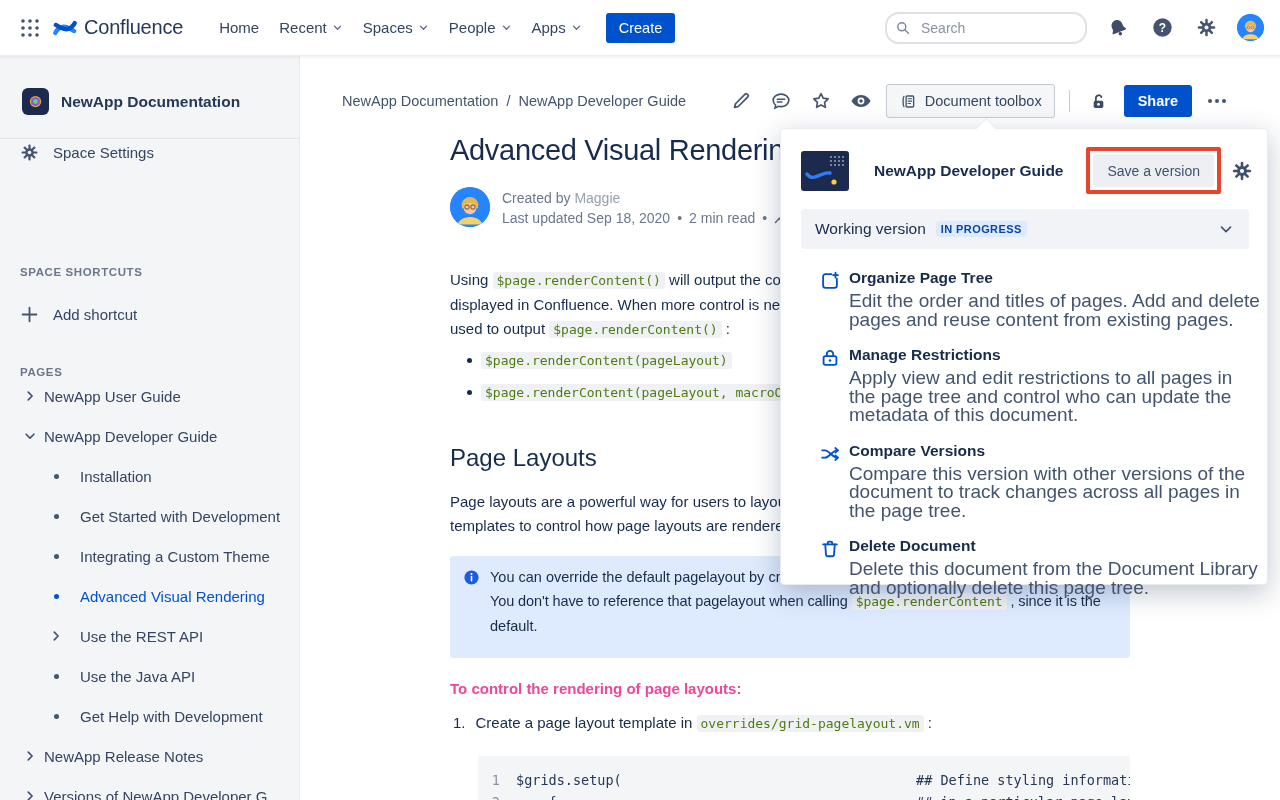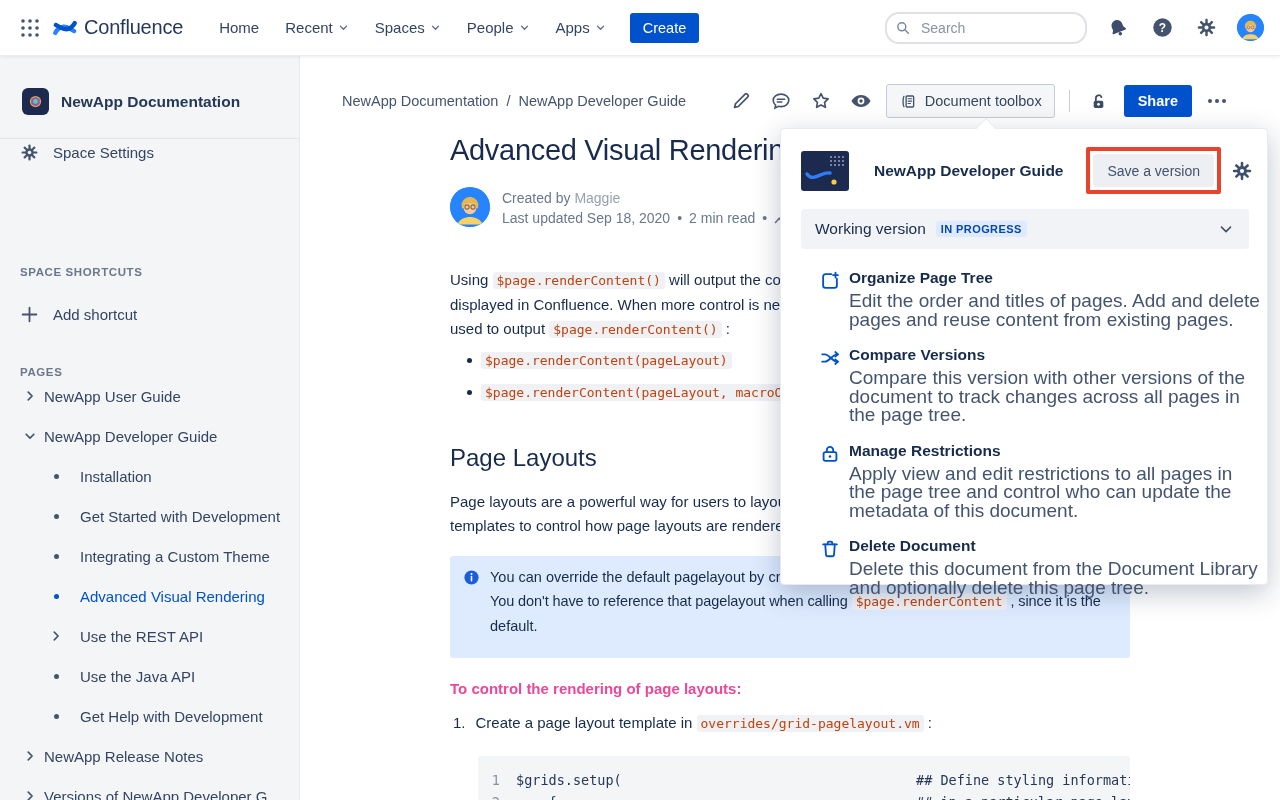--- a/index.html
+++ b/index.html
@@ -7,21 +7,21 @@
   *{box-sizing:border-box;}
   svg{display:block;}
 
   
   .topnav{position:absolute;left:0;top:0;width:1280px;height:56px;background:#fff;z-index:20;
     display:flex;align-items:center;padding:0 16px;border-bottom:1px solid #EBECF0;
     box-shadow:0 1px 3px rgba(9,30,66,.08);}
   .appgrid{width:28px;height:28px;display:flex;align-items:center;justify-content:center;margin-right:8px;cursor:pointer;}
   .brand{display:flex;align-items:center;gap:6px;margin-right:26px;cursor:pointer;}
   .brand-text{font-size:20px;font-weight:500;color:#253858;letter-spacing:-.2px;}
-  .nav-items{display:flex;align-items:center;gap:6px;}
+  .nav-items{display:flex;align-items:center;}
   .nav-item{display:flex;align-items:center;gap:5px;padding:6px 10px;font-size:15px;color:#344563;
     font-weight:500;border-radius:3px;cursor:pointer;}
   .btn-create{margin-left:14px;background:var(--accent,#0052CC);color:#fff;font-size:14.5px;font-weight:500;
     border:none;border-radius:3px;padding:7px 13px;cursor:pointer;font-family:inherit;}
   .nav-right{margin-left:auto;display:flex;align-items:center;gap:18px;}
   .searchbox{display:flex;align-items:center;gap:8px;width:202px;height:32px;border:2px solid #DFE1E6;
     border-radius:14px;padding:0 8px;background:#fff;}
   .searchbox input{border:none;outline:none;font-size:14px;color:#344563;width:150px;font-family:inherit;background:transparent;}
   .searchbox input::placeholder{color:#8993A4;}
   .navicon{width:26px;height:26px;display:flex;align-items:center;justify-content:center;cursor:pointer;}
@@ -60,21 +60,21 @@
     border-radius:3px;height:32px;padding:0 14px;cursor:pointer;font-family:inherit;}
 
   .page-title{position:absolute;left:150px;top:78px;font-size:29px;font-weight:500;color:#172B4D;letter-spacing:-.3px;white-space:nowrap;}
   .byline{position:absolute;left:150px;top:131px;display:flex;gap:12px;}
   .byline .avatar2{width:40px;height:40px;border-radius:50%;overflow:hidden;background:#2684FF;flex:none;}
   .byline-lines{font-size:14px;color:#6B778C;line-height:20px;padding-top:1px;white-space:nowrap;}
   .byline .author{color:#97A0AF;}
   .byline-row2{display:flex;align-items:center;gap:7px;}
 
   .pline{white-space:nowrap;font-size:15px;color:#172B4D;line-height:24px;}
-  .codespan{font-family:"DejaVu Sans Mono",monospace;font-size:13px;background:#F0F1F4;color:#c2410c;
+  .codespan{font-family:"DejaVu Sans Mono",monospace;font-size:13px;background:#F0F1F4;color:#4d7c0f;
     padding:1px 4px;border-radius:3px;white-space:pre;}
   .p1{position:absolute;left:150px;top:212px;}
   .ulist{position:absolute;left:150px;top:288px;}
   .ulist-row{height:32px;display:flex;align-items:center;}
   .ulist-row .b{width:5px;height:5px;border-radius:50%;background:#172B4D;margin-left:17px;margin-right:9px;flex:none;}
   .h2{position:absolute;left:150px;top:388px;font-size:24px;font-weight:500;color:#172B4D;}
   .p2{position:absolute;left:150px;top:434px;}
   .infopanel{position:absolute;left:150px;top:500px;width:680px;height:102px;background:var(--info-bg,#DEEBFF);
     border-radius:3px;overflow:hidden;}
   .infopanel .iicon{position:absolute;left:13px;top:13px;}
@@ -533,43 +533,43 @@
             <path d="M18 2.8v5.4M15.3 5.5h5.4" stroke="#0052CC" stroke-width="2" stroke-linecap="round"></path>
           </svg>
         </span>
         <div>
           <div class="mtitle">Organize Page Tree</div>
           <div class="mdesc">Edit the order and titles of pages. Add and delete pages and reuse content from existing pages.</div>
         </div>
       </div>
       <div class="menu-item">
         <span class="micon">
+          <svg width="22" height="22" viewBox="0 0 24 24" fill="none" stroke="#0052CC" stroke-width="2">
+            <rect x="5" y="10" width="14" height="9.5" rx="2"></rect>
+            <path d="M8.5 10V7.8a3.5 3.5 0 017 0V10"></path>
+            <circle cx="12" cy="14.7" r="1.4" fill="#0052CC" stroke="none"></circle>
+          </svg>
+        </span>
+        <div>
+          <div class="mtitle">Manage Restrictions</div>
+          <div class="mdesc">Apply view and edit restrictions to all pages in the page tree and control who can update the metadata of this document.</div>
+        </div>
+      </div>
+      <div class="menu-item">
+        <span class="micon">
           <svg width="22" height="22" viewBox="0 0 24 24" fill="none" stroke="#0052CC" stroke-width="2" stroke-linecap="round" stroke-linejoin="round">
             <path d="M3.5 8h3c4.5 0 8.5 8 13 8h.5"></path>
             <path d="M3.5 16h3c4.5 0 8.5-8 13-8h.5"></path>
             <path d="M17.8 5.5L20.8 8l-3 2.5"></path>
             <path d="M17.8 13.5l3 2.5-3 2.5"></path>
           </svg>
         </span>
         <div>
           <div class="mtitle">Compare Versions</div>
           <div class="mdesc">Compare this version with other versions of the document to track changes across all pages in the page tree.</div>
-        </div>
-      </div>
-      <div class="menu-item">
-        <span class="micon">
-          <svg width="22" height="22" viewBox="0 0 24 24" fill="none" stroke="#0052CC" stroke-width="2">
-            <rect x="5" y="10" width="14" height="9.5" rx="2"></rect>
-            <path d="M8.5 10V7.8a3.5 3.5 0 017 0V10"></path>
-            <circle cx="12" cy="14.7" r="1.4" fill="#0052CC" stroke="none"></circle>
-          </svg>
-        </span>
-        <div>
-          <div class="mtitle">Manage Restrictions</div>
-          <div class="mdesc">Apply view and edit restrictions to all pages in the page tree and control who can update the metadata of this document.</div>
         </div>
       </div>
       <div class="menu-item">
         <span class="micon">
           <svg width="22" height="22" viewBox="0 0 24 24" fill="none" stroke="#0052CC" stroke-width="2" stroke-linecap="round">
             <path d="M4.5 7h15"></path>
             <path d="M9.5 7V5.5a1.5 1.5 0 011.5-1.5h2a1.5 1.5 0 011.5 1.5V7"></path>
             <path d="M6.8 7l.8 11a2 2 0 002 1.9h4.8a2 2 0 002-1.9l.8-11" stroke-linejoin="round"></path>
           </svg>
         </span>

